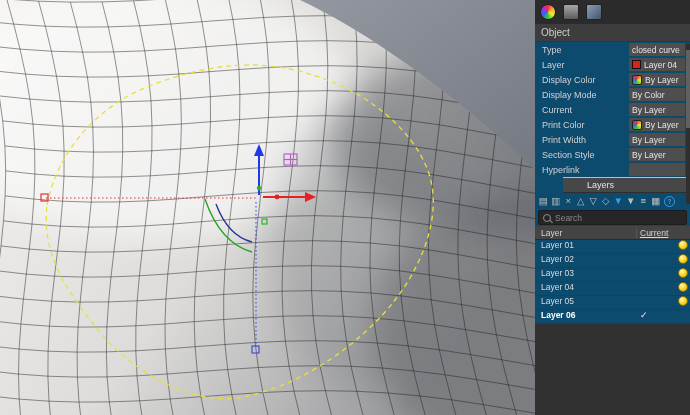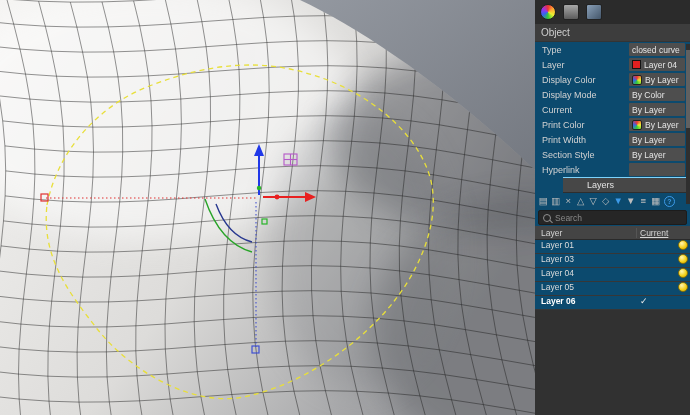--- a/index.html
+++ b/index.html
@@ -213,20 +213,27 @@
   </div>
 
   <div class="lrow">
     <span class="lname">Layer 01</span>
     <span class="lcur"></span>
     <span class="lbulbcol">
         <span class="bulb"></span>
       </span>
   </div>
   <div class="lrow">
+    <span class="lname">Layer 02</span>
+    <span class="lcur"></span>
+    <span class="lbulbcol">
+        <span class="bulb"></span>
+      </span>
+  </div>
+  <div class="lrow">
     <span class="lname">Layer 03</span>
     <span class="lcur"></span>
     <span class="lbulbcol">
         <span class="bulb"></span>
       </span>
   </div>
   <div class="lrow">
     <span class="lname">Layer 04</span>
     <span class="lcur"></span>
     <span class="lbulbcol">

